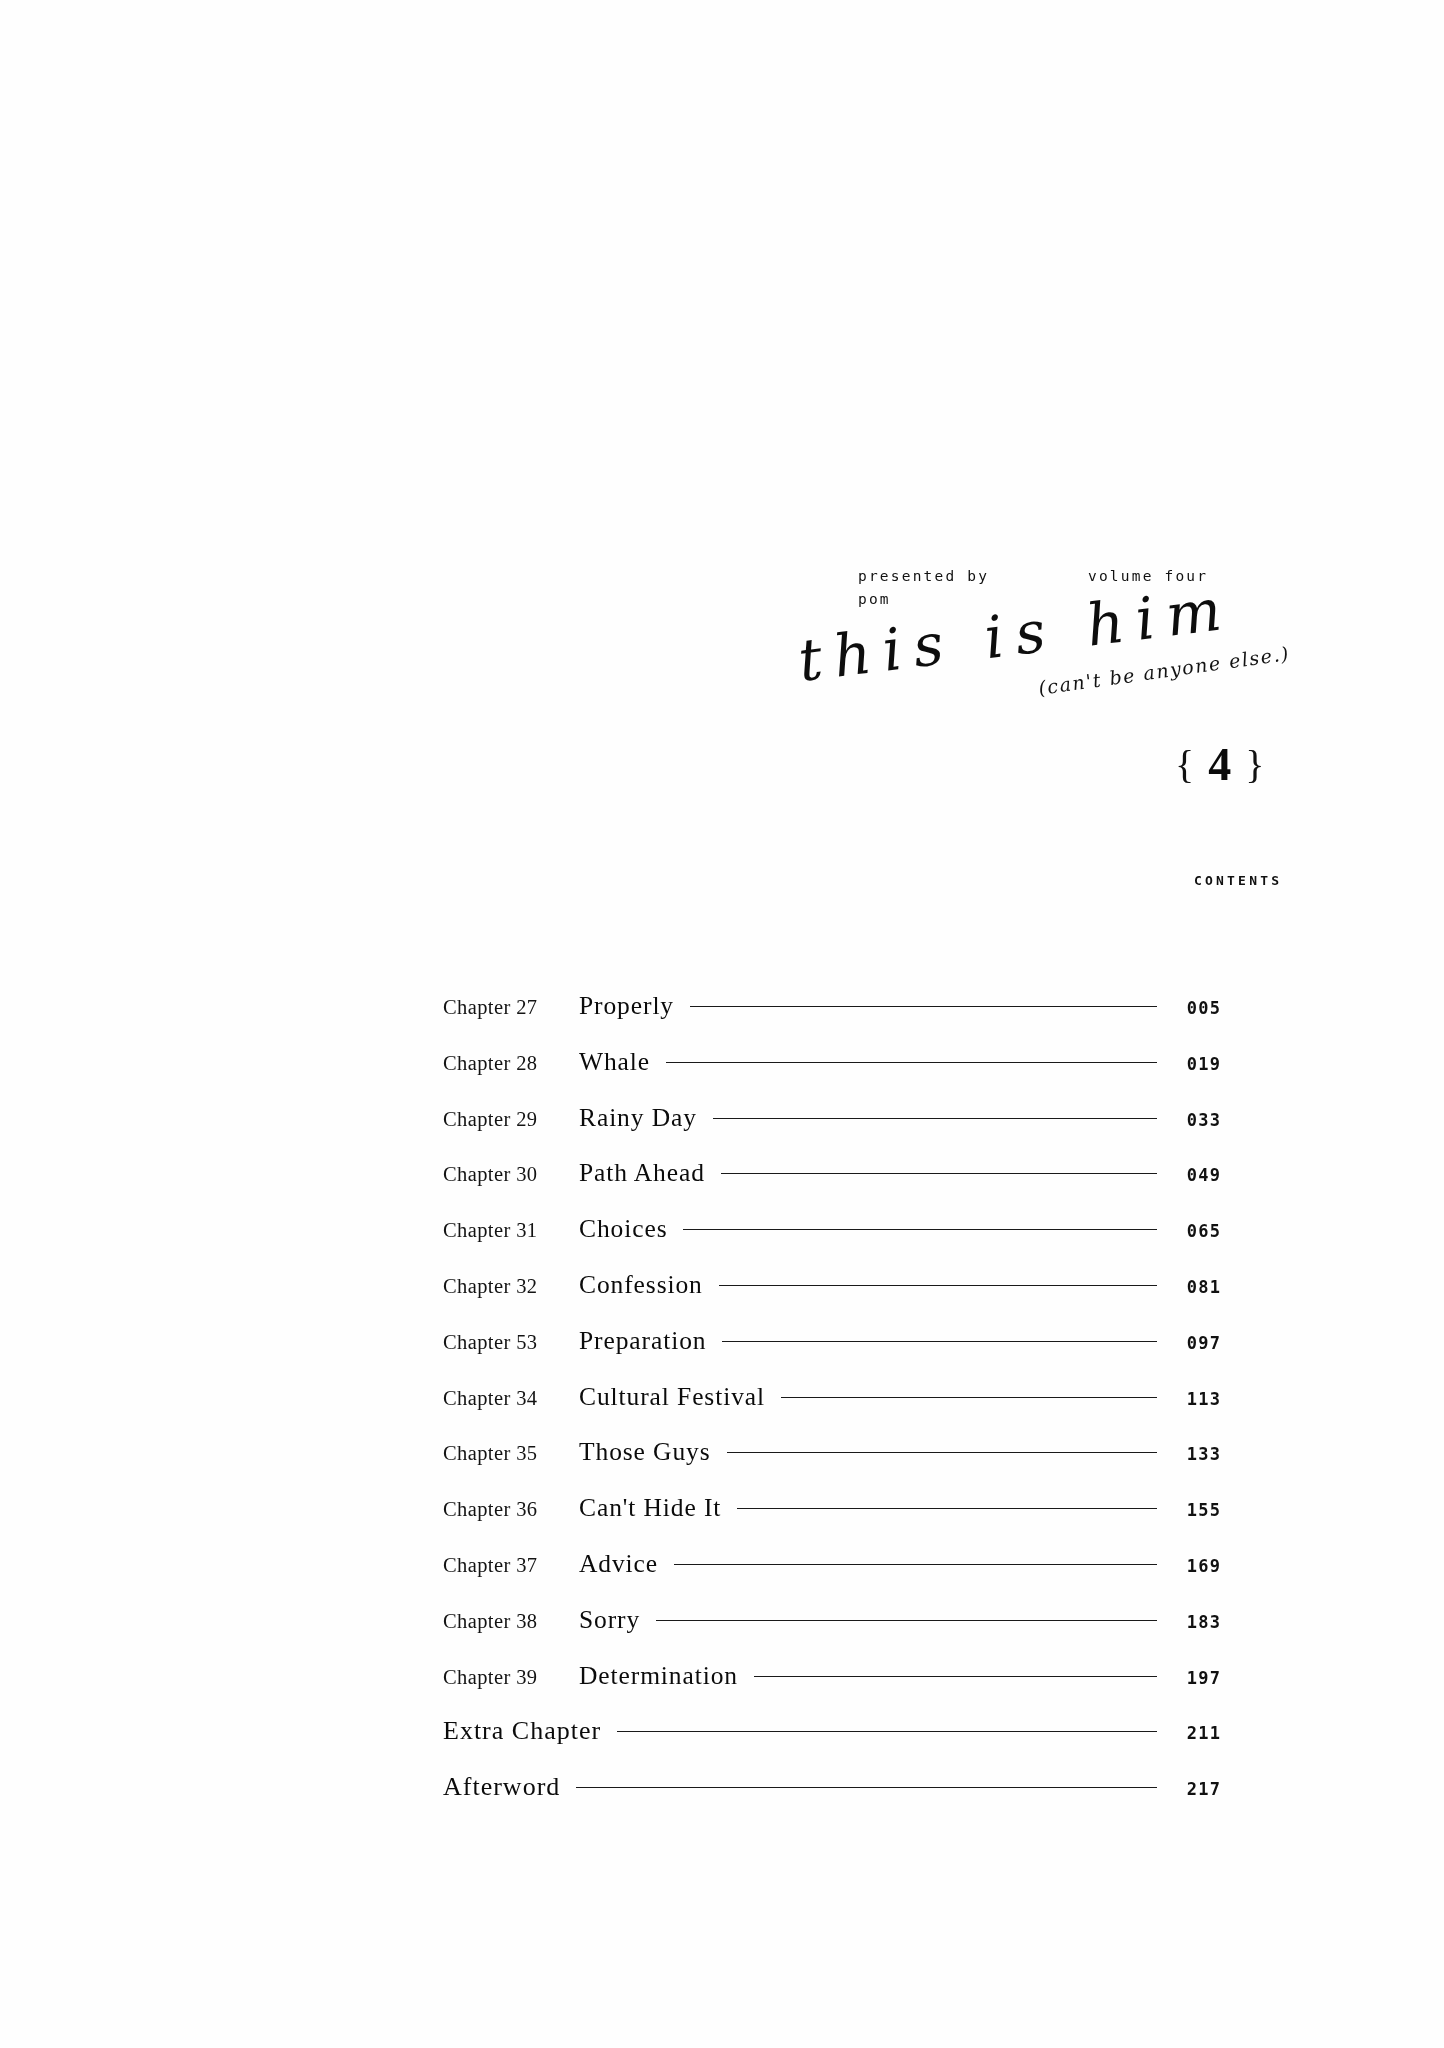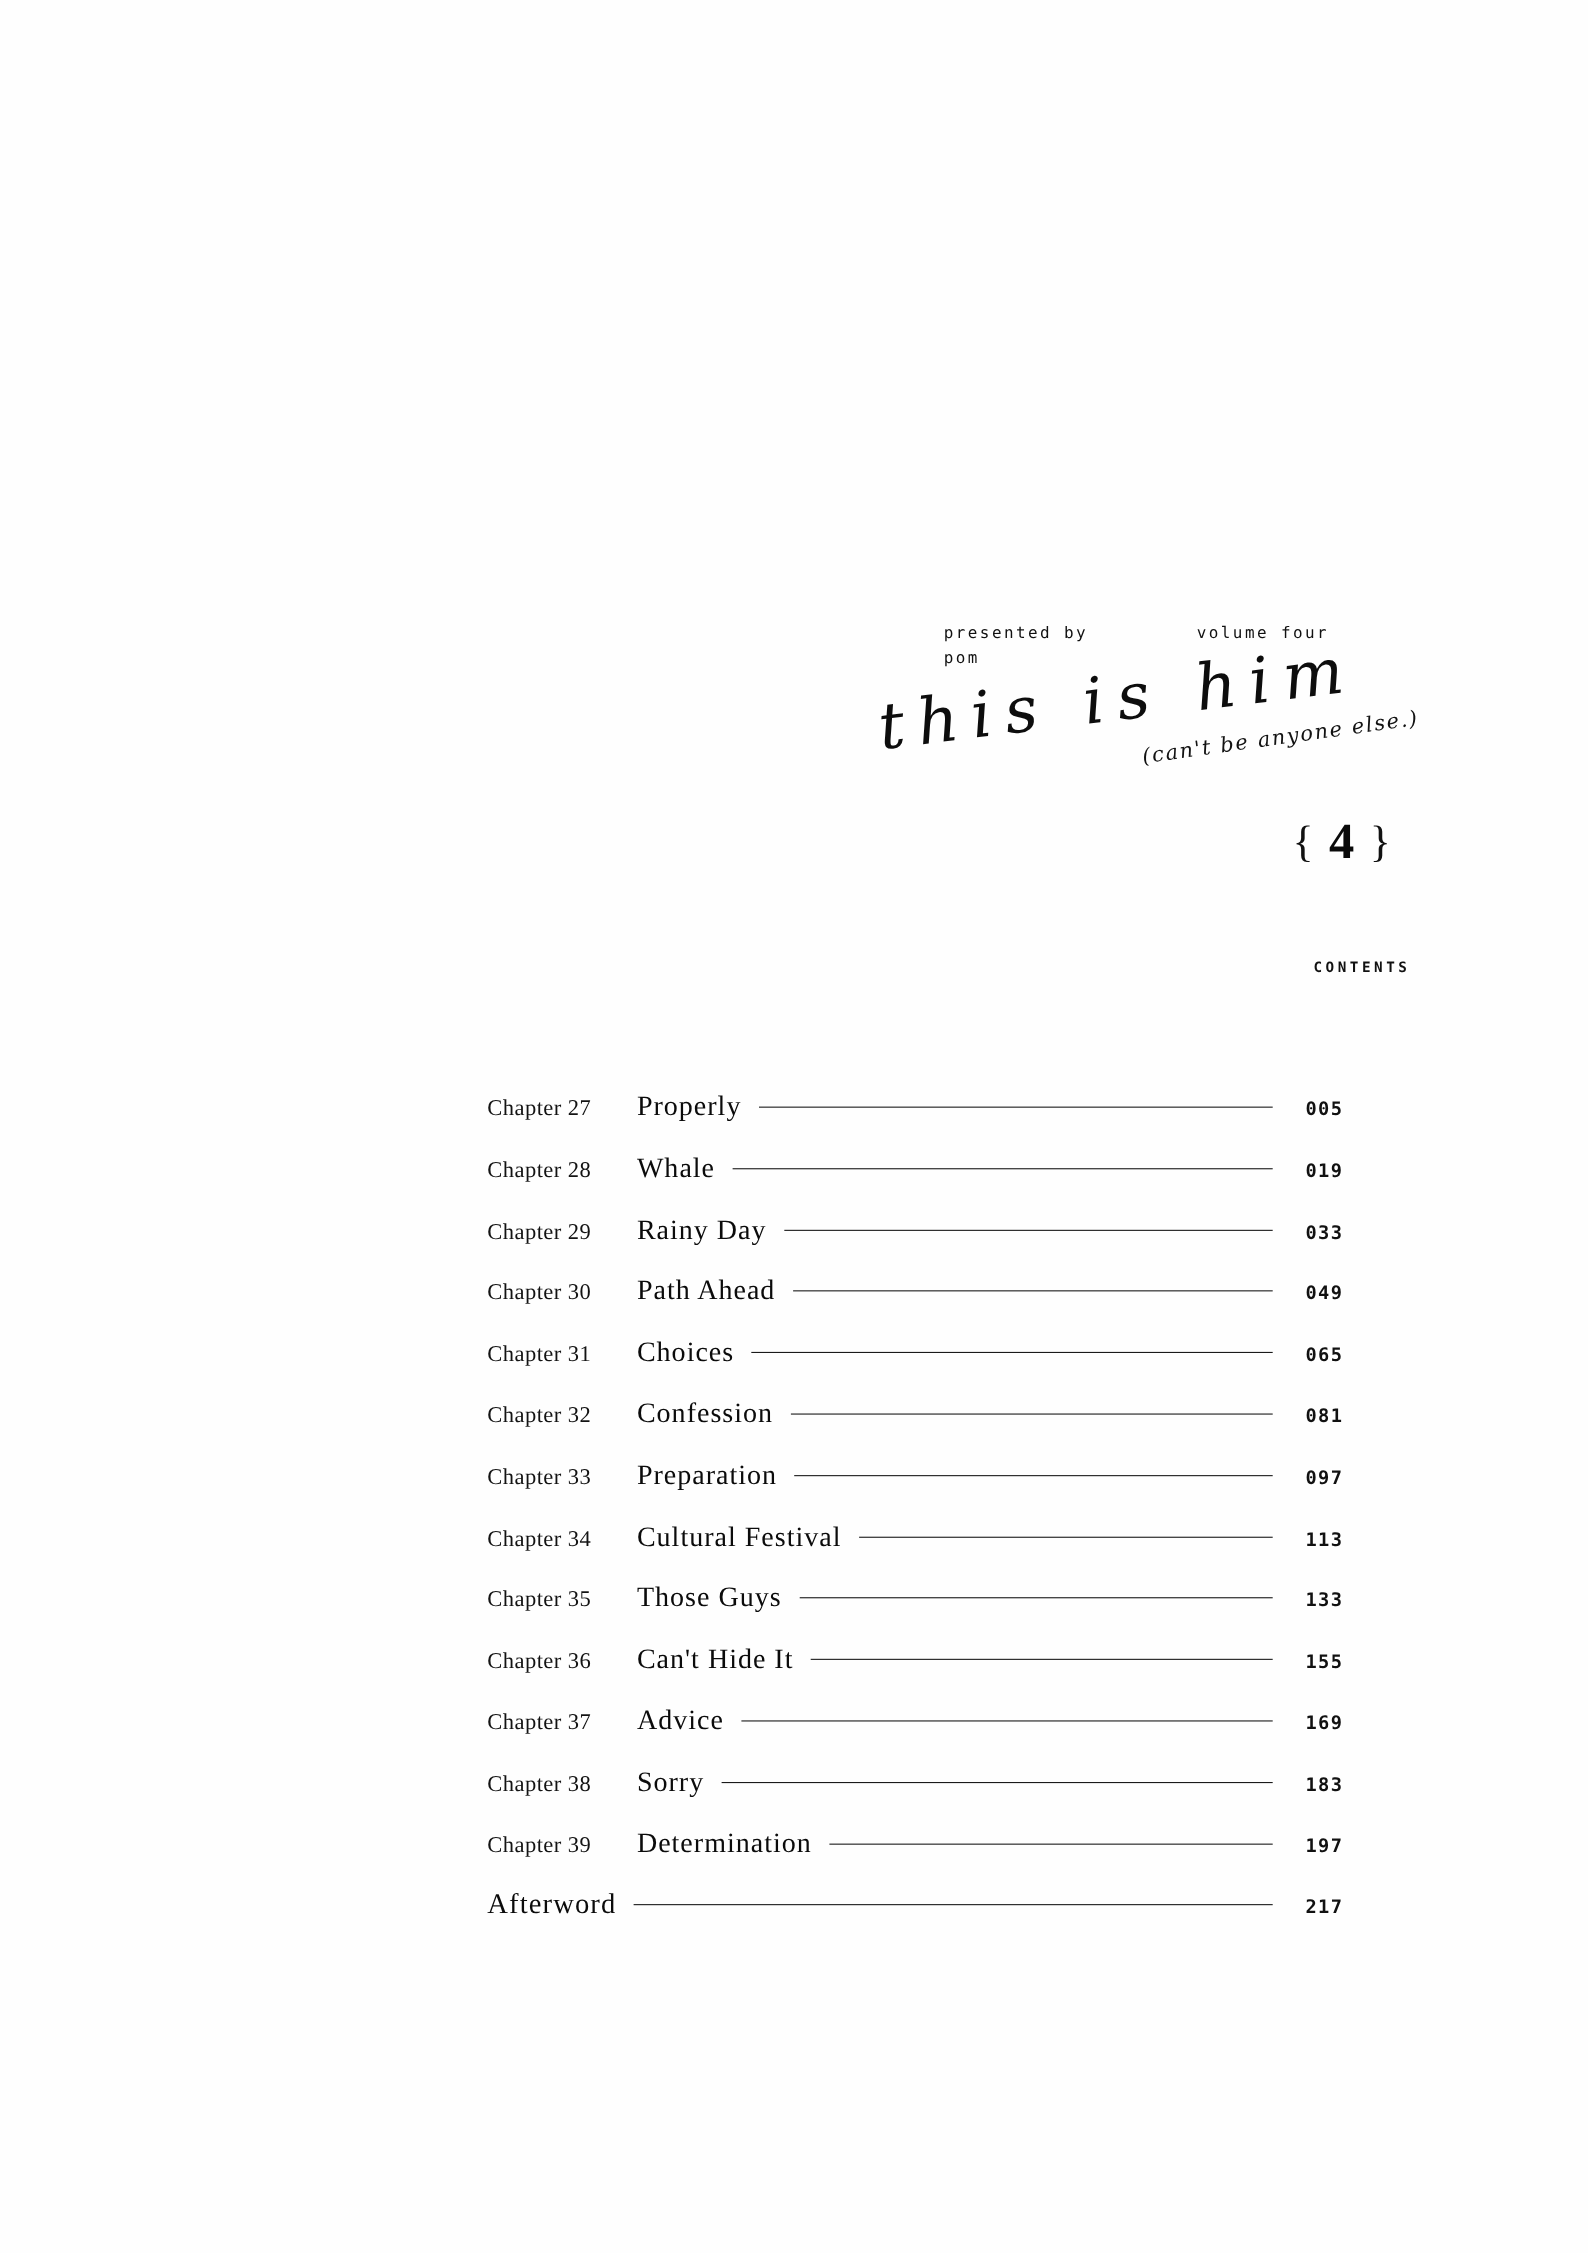--- a/index.html
+++ b/index.html
@@ -235,21 +235,21 @@
         <span class="toc-rule"></span>
         <span class="toc-page">065</span>
       </div>
       <div class="toc-row">
         <span class="toc-chapter">Chapter 32</span>
         <span class="toc-title">Confession</span>
         <span class="toc-rule"></span>
         <span class="toc-page">081</span>
       </div>
       <div class="toc-row">
-        <span class="toc-chapter">Chapter 33</span>
+        <span class="toc-chapter">Chapter 53</span>
         <span class="toc-title">Preparation</span>
         <span class="toc-rule"></span>
         <span class="toc-page">097</span>
       </div>
       <div class="toc-row">
         <span class="toc-chapter">Chapter 34</span>
         <span class="toc-title">Cultural Festival</span>
         <span class="toc-rule"></span>
         <span class="toc-page">113</span>
       </div>
@@ -277,19 +277,24 @@
         <span class="toc-rule"></span>
         <span class="toc-page">183</span>
       </div>
       <div class="toc-row">
         <span class="toc-chapter">Chapter 39</span>
         <span class="toc-title">Determination</span>
         <span class="toc-rule"></span>
         <span class="toc-page">197</span>
       </div>
       <div class="toc-row wide">
+        <span class="toc-title">Extra Chapter</span>
+        <span class="toc-rule"></span>
+        <span class="toc-page">211</span>
+      </div>
+      <div class="toc-row wide">
         <span class="toc-title">Afterword</span>
         <span class="toc-rule"></span>
         <span class="toc-page">217</span>
       </div>
     </div>
 
 </div>
 
 </body></html>

